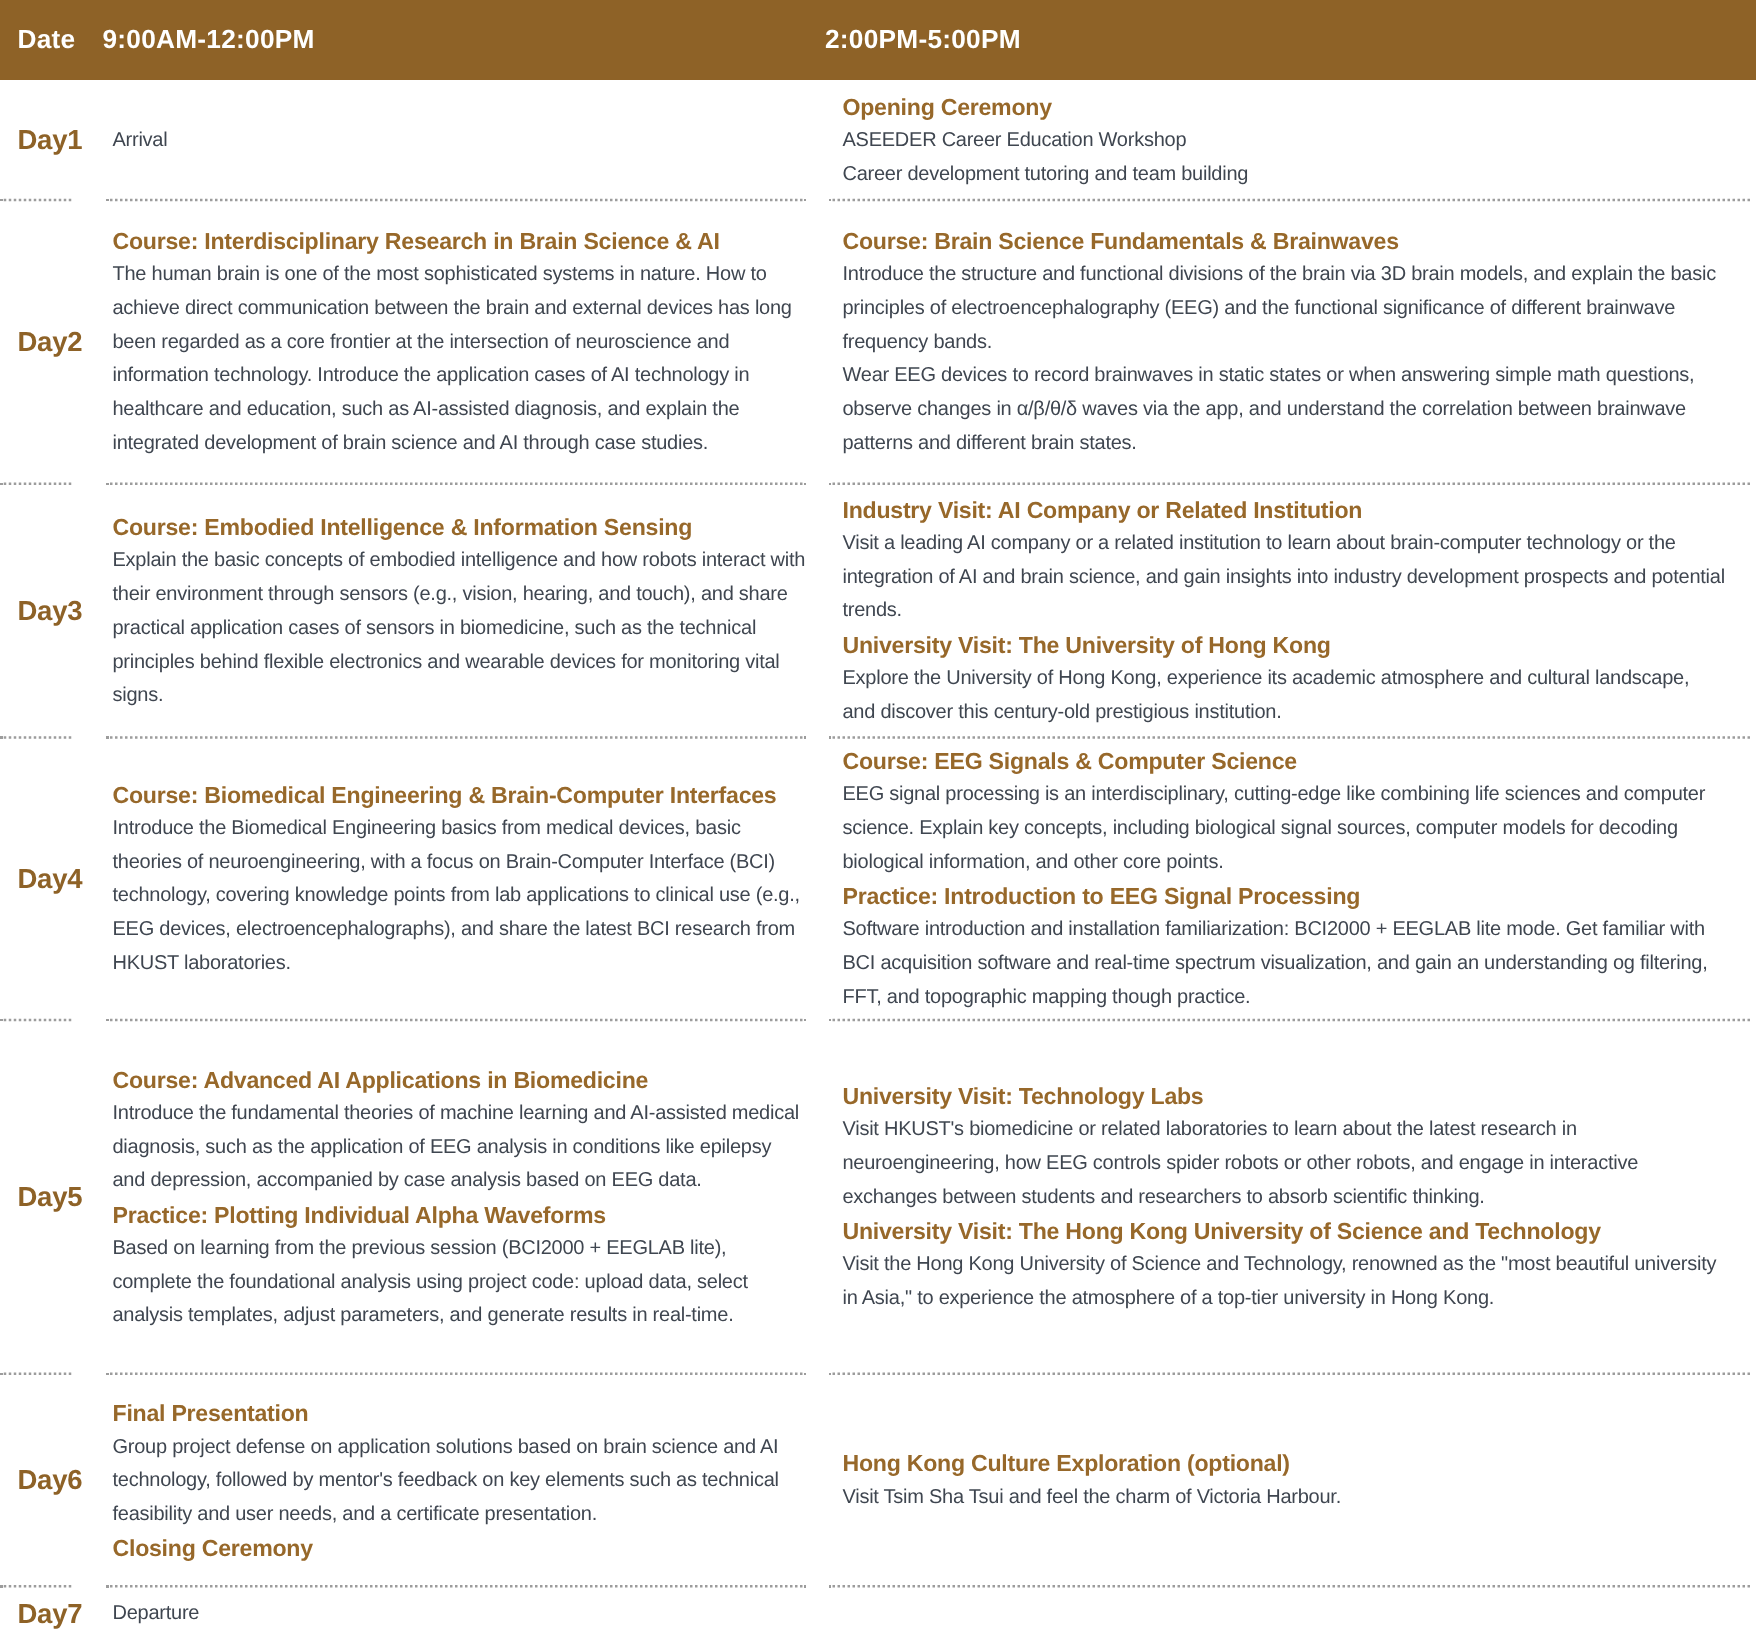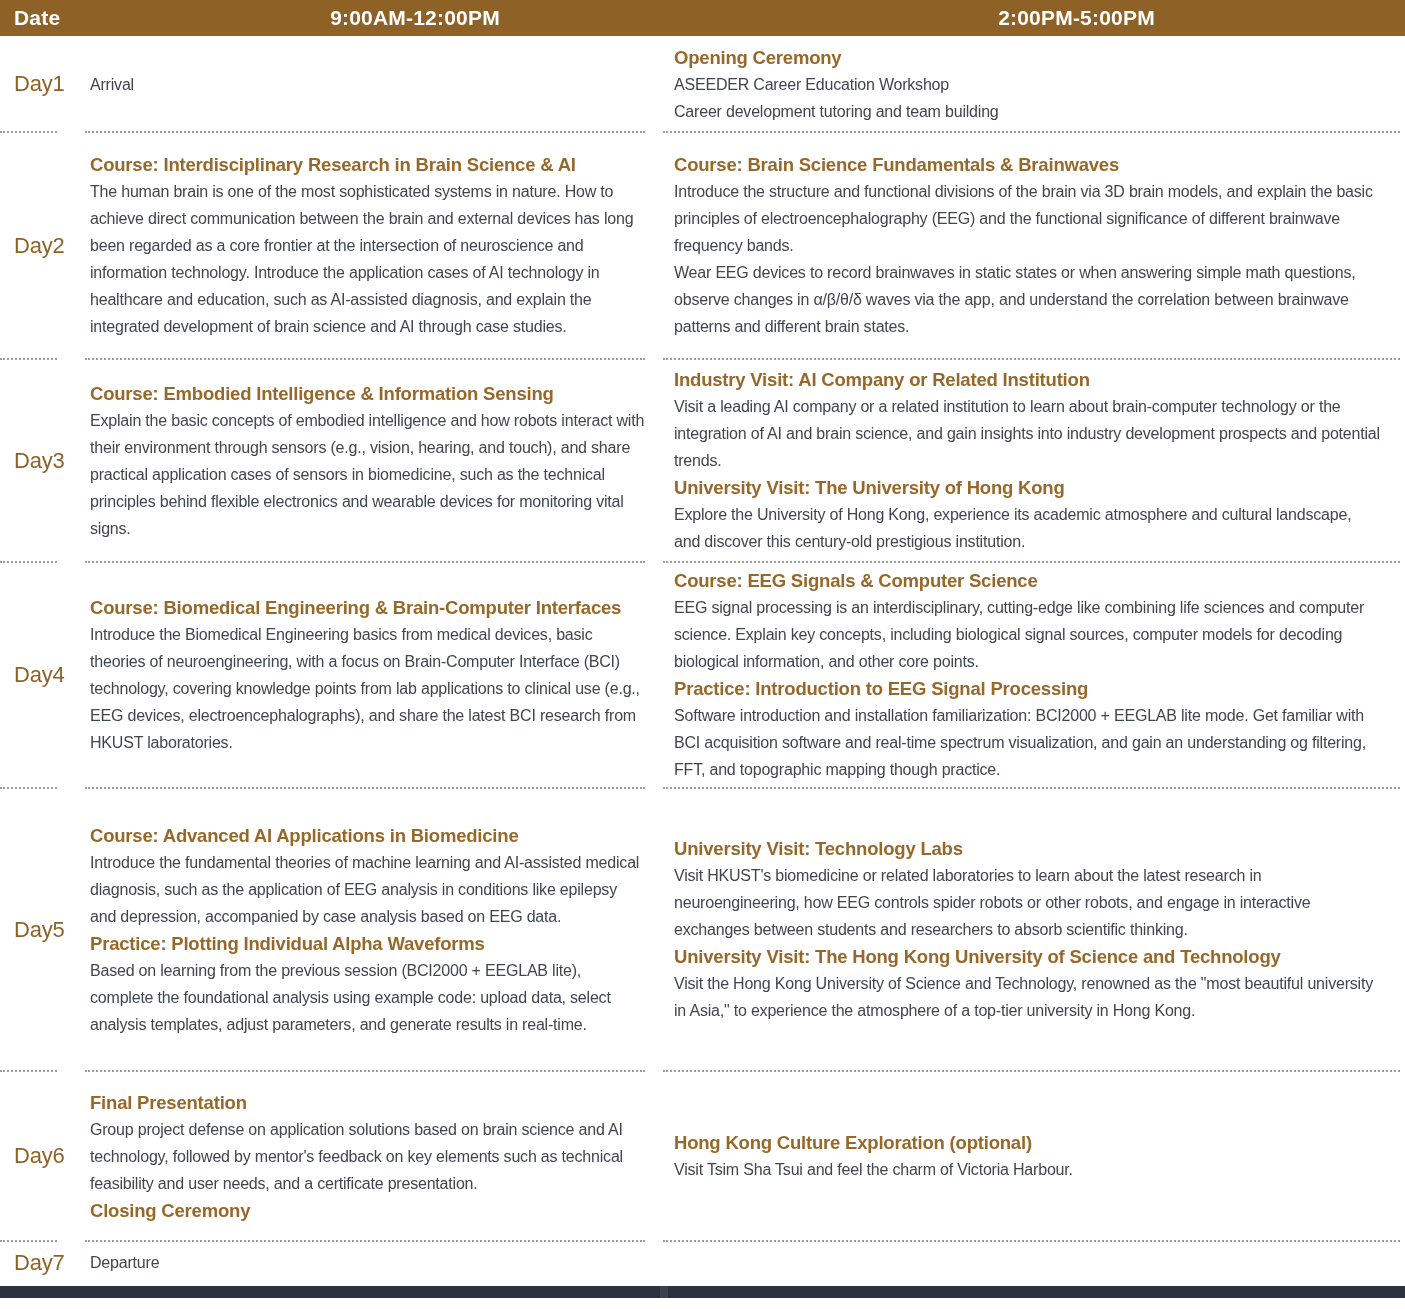--- a/index.html
+++ b/index.html
@@ -8,32 +8,31 @@
     font-family:"Liberation Sans", sans-serif;
     -webkit-font-smoothing:antialiased;
   }
   .table{width:1405px;background:#fff;}
 
   
   .header-row{
     display:grid;
     grid-template-columns:82px 578px 1fr;
     align-items:center;
-    height:36px;
+    height:64px;
     background:var(--header-bg);
-    gap:44px;
   }
   .h-cell{
     color:#ffffff;
     font-weight:bold;
     font-size:21px;
     letter-spacing:0.2px;
   }
   .h-cell.date{padding-left:14px;text-align:left;}
-  .h-cell.c1,.h-cell.c2{text-align:center;}
+  .h-cell.c1,.h-cell.c2{text-align:left;}
 
   
   .row{
     display:grid;
     grid-template-columns:82px 578px 1fr;
     align-items:center;
   }
   .row:nth-child(1){min-height:96px;}
   .row:nth-child(2){min-height:227px;}
   .row:nth-child(3){min-height:203px;}
@@ -53,21 +52,21 @@
     content:"";
     position:absolute;
     top:-1px;
     border-top:2px dotted var(--divider);
   }
   .row + .row .cell-date::before{left:0;width:57px;}
   .row + .row .cell-1::before{left:3px;right:15px;}
   .row + .row .cell-2::before{left:3px;right:5px;}
 
   .day-label{
-    font-weight:normal;
+    font-weight:bold;
     font-size:22px;
     color:var(--accent);
     letter-spacing:-0.2px;
   }
   .block{
     margin:0;
     font-size:16px;
     line-height:27px;
     letter-spacing:-0.2px;
     color:var(--body-text);
@@ -177,21 +176,21 @@
       </div>
       <div class="row">
         <div class="cell cell-date">
           <div class="cell-inner"><span class="day-label">Day5</span></div>
         </div>
         <div class="cell cell-1">
           <div class="cell-inner">
             <p class="block heading">Course: Advanced AI Applications in Biomedicine</p>
             <p class="block">Introduce the fundamental theories of machine learning and AI-assisted medical diagnosis, such as the application of EEG analysis in conditions like epilepsy and depression, accompanied by case analysis based on EEG data.</p>
             <p class="block heading">Practice: Plotting Individual Alpha Waveforms</p>
-            <p class="block">Based on learning from the previous session (BCI2000 + EEGLAB lite), complete the foundational analysis using example code: upload data, select analysis templates, adjust parameters, and generate results in real-time.</p>
+            <p class="block">Based on learning from the previous session (BCI2000 + EEGLAB lite), complete the foundational analysis using project code: upload data, select analysis templates, adjust parameters, and generate results in real-time.</p>
           </div>
         </div>
         <div class="cell cell-2">
           <div class="cell-inner">
             <p class="block heading">University Visit: Technology Labs</p>
             <p class="block">Visit HKUST's biomedicine or related laboratories to learn about the latest research in neuroengineering, how EEG controls spider robots or other robots, and engage in interactive exchanges between students and researchers to absorb scientific thinking.</p>
             <p class="block heading">University Visit: The Hong Kong University of Science and Technology</p>
             <p class="block">Visit the Hong Kong University of Science and Technology, renowned as the "most beautiful university in Asia," to experience the atmosphere of a top-tier university in Hong Kong.</p>
           </div>
         </div>

